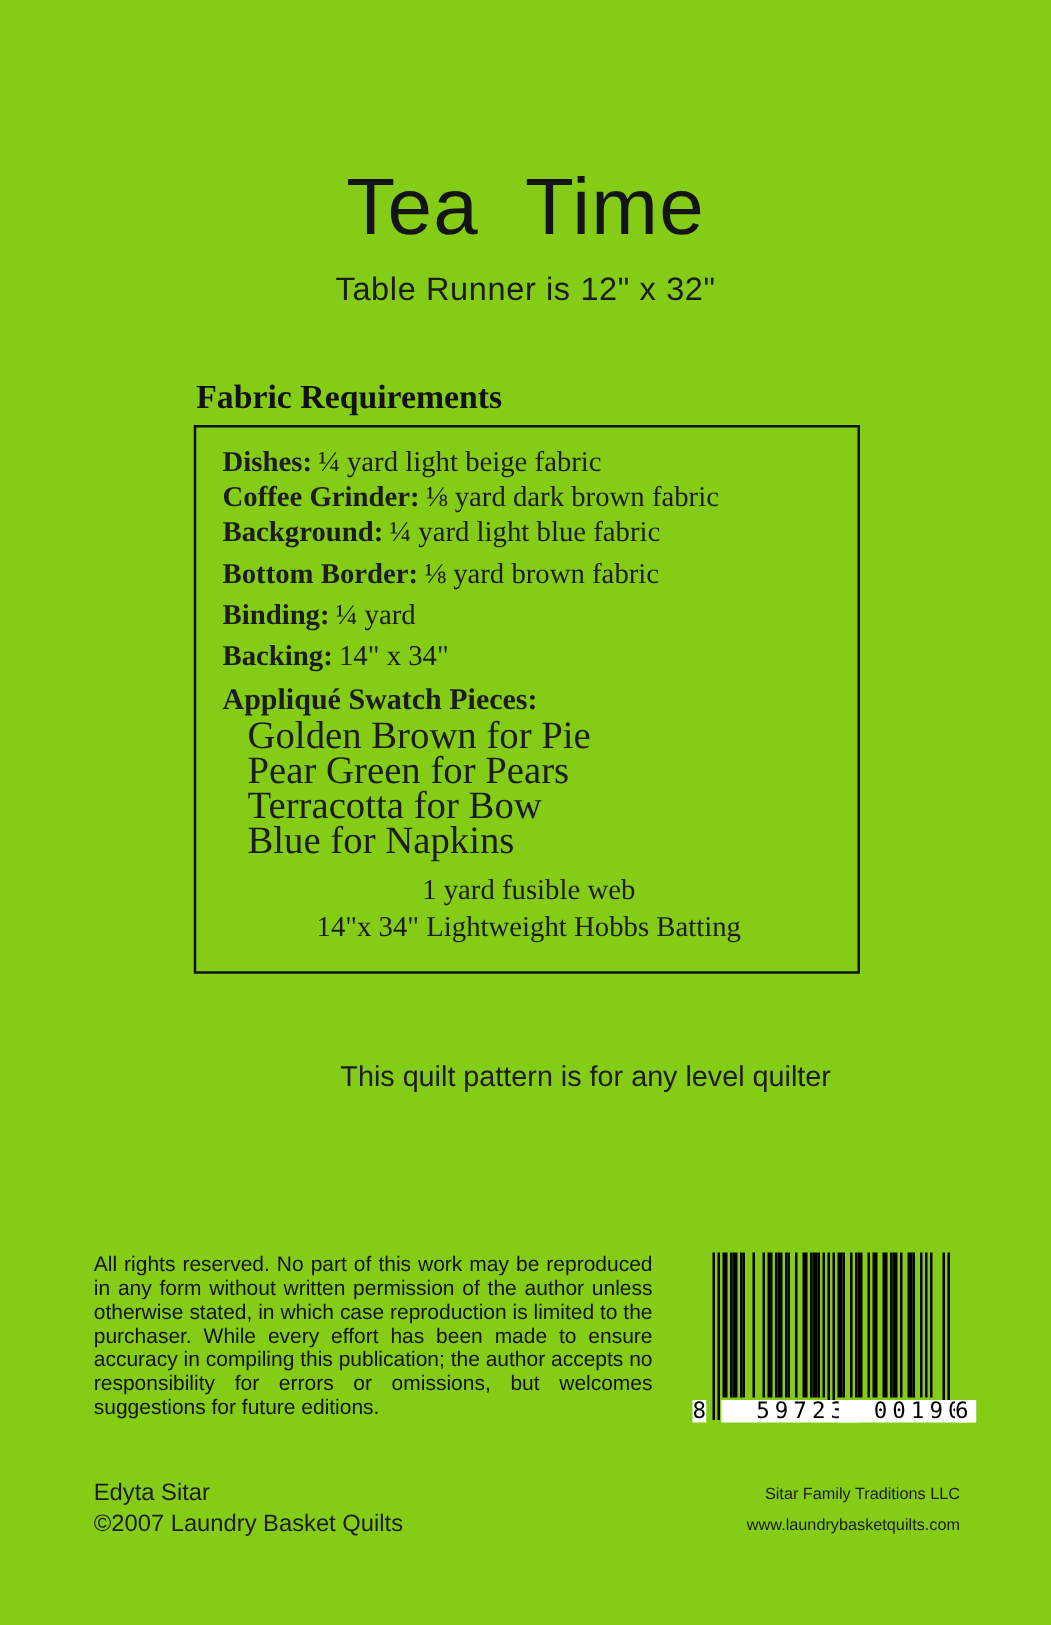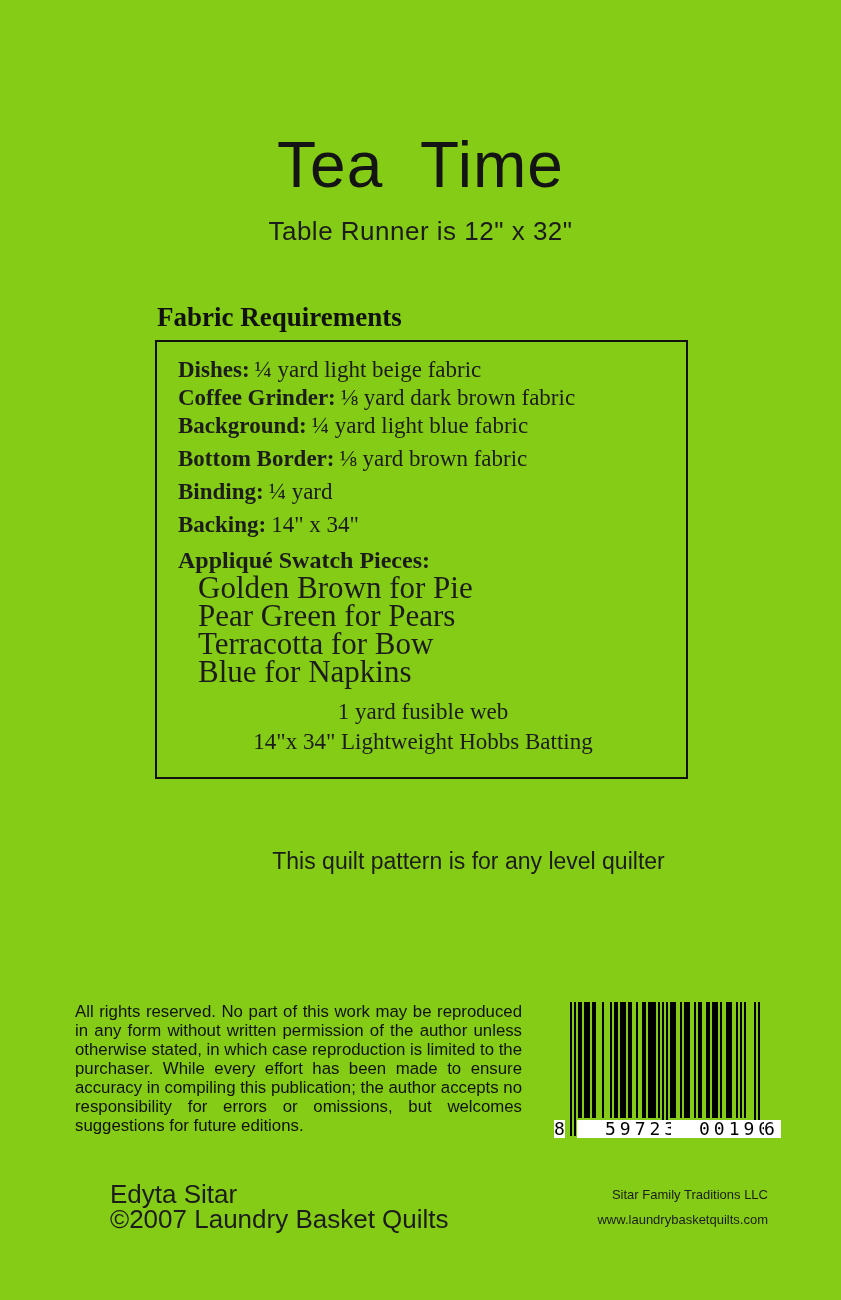--- a/index.html
+++ b/index.html
@@ -55,21 +55,21 @@
   .bc-digit{
     position:absolute;font-family:"DejaVu Sans Mono","Liberation Mono",monospace;
     font-size:18px;line-height:18px;color:#000;top:118px;background:#fff;
   }
   .bc-first{left:-16px;}
   .bc-last{left:194px;}
   .bc-group{width:82px;text-align:left;letter-spacing:4px;padding-left:28px;}
   .bc-group.left{left:7px;}
   .bc-group.right{left:101px;}
   
-  .footer-left{position:absolute;left:75px;top:1182px;font-size:26px;line-height:25px;color:#1c1c1c;margin-left:35px;}
+  .footer-left{position:absolute;left:75px;top:1182px;font-size:19px;line-height:25px;color:#1c1c1c;}
   .footer-right{position:absolute;right:73px;top:1182px;font-size:13px;line-height:25px;text-align:right;color:#1c1c1c;}
 </style>
 </head>
 <body>
 
 <div class="page">
 
   <div class="title-block">
     <h1 class="page-title">Tea Time</h1>
     <p class="page-subtitle">Table Runner is 12" x 32"</p>

